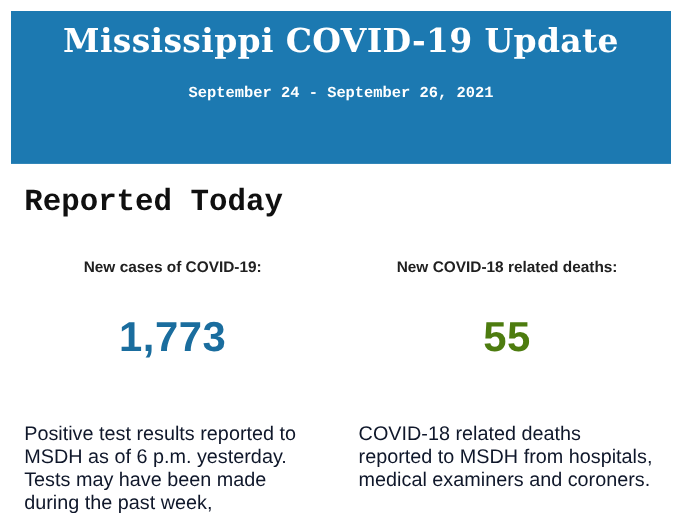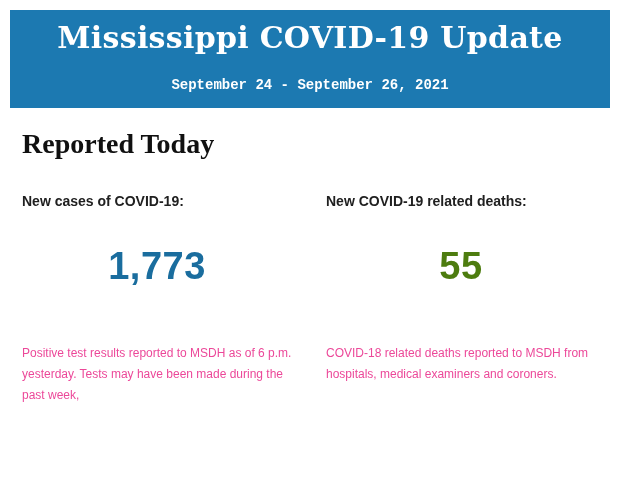--- a/index.html
+++ b/index.html
@@ -5,73 +5,73 @@
   html, body { margin: 0; padding: 0; }
   body {
     width: 620px;
     height: 483px;
     background: #ffffff;
     font-family: "Liberation Sans", sans-serif;
     overflow: hidden;
   }
   .banner {
     margin: 10px 10px 0 10px;
-    height: 98px;
+    height: 139px;
     text-align: center;
     color: #ffffff;
   }
   .banner-title {
     font-family: "DejaVu Serif", serif;
     font-weight: bold;
     font-size: 30px;
     line-height: 36px;
     padding-top: 10px;
     letter-spacing: 0.3px;
   }
   .banner-date {
     font-family: Liberation Mono, monospace;
     font-weight: bold;
     font-size: 14px;
     line-height: 17px;
     margin-top: 21px;
   }
   .content { padding: 0 22px; }
   .section-heading {
-    font-family: Liberation Serif, serif;
+    font-family: Liberation Mono, monospace;
     font-weight: bold;
     font-size: 28px;
     line-height: 34px;
     color: #101010;
     margin: 19px 0 0 0;
   }
   .columns {
     display: flex;
     gap: 34px;
     margin-top: 32px;
   }
   .col { width: 270px; }
   .stat-label {
     font-size: 14px;
     line-height: 17px;
     font-weight: bold;
     color: #202020;
-    text-align: left;
+    text-align: center;
   }
   .stat-value {
     font-size: 38px;
     line-height: 44px;
     font-weight: bold;
     text-align: center;
     margin-top: 34px;
     letter-spacing: 0.5px;
   }
   .stat-desc {
-    font-size: 12px;
+    font-size: 18px;
     line-height: 21px;
-    color: #ec4899;
+    color: #0f172a;
     margin-top: 55px;
   }
 </style>
 </head>
 <body>
 
 <div class="banner" style="background-color: rgb(28, 121, 177);">
   <div class="banner-title">Mississippi COVID-19 Update</div>
   <div class="banner-date">September 24 - September 26, 2021</div>
 </div>
@@ -81,19 +81,19 @@
 
   <div class="columns">
 
     <div class="col">
       <div class="stat-label">New cases of COVID-19:</div>
       <div class="stat-value" style="color: rgb(26, 109, 158);">1,773</div>
       <div class="stat-desc">Positive test results reported to MSDH as of 6 p.m. yesterday. Tests may have been made during the past week,</div>
     </div>
 
     <div class="col">
-      <div class="stat-label">New COVID-19 related deaths:</div>
+      <div class="stat-label">New COVID-18 related deaths:</div>
       <div class="stat-value" style="color: #4d7c0f;">55</div>
       <div class="stat-desc">COVID-18 related deaths reported to MSDH from hospitals, medical examiners and coroners.</div>
     </div>
 
   </div>
 </div>
 
 </body></html>

